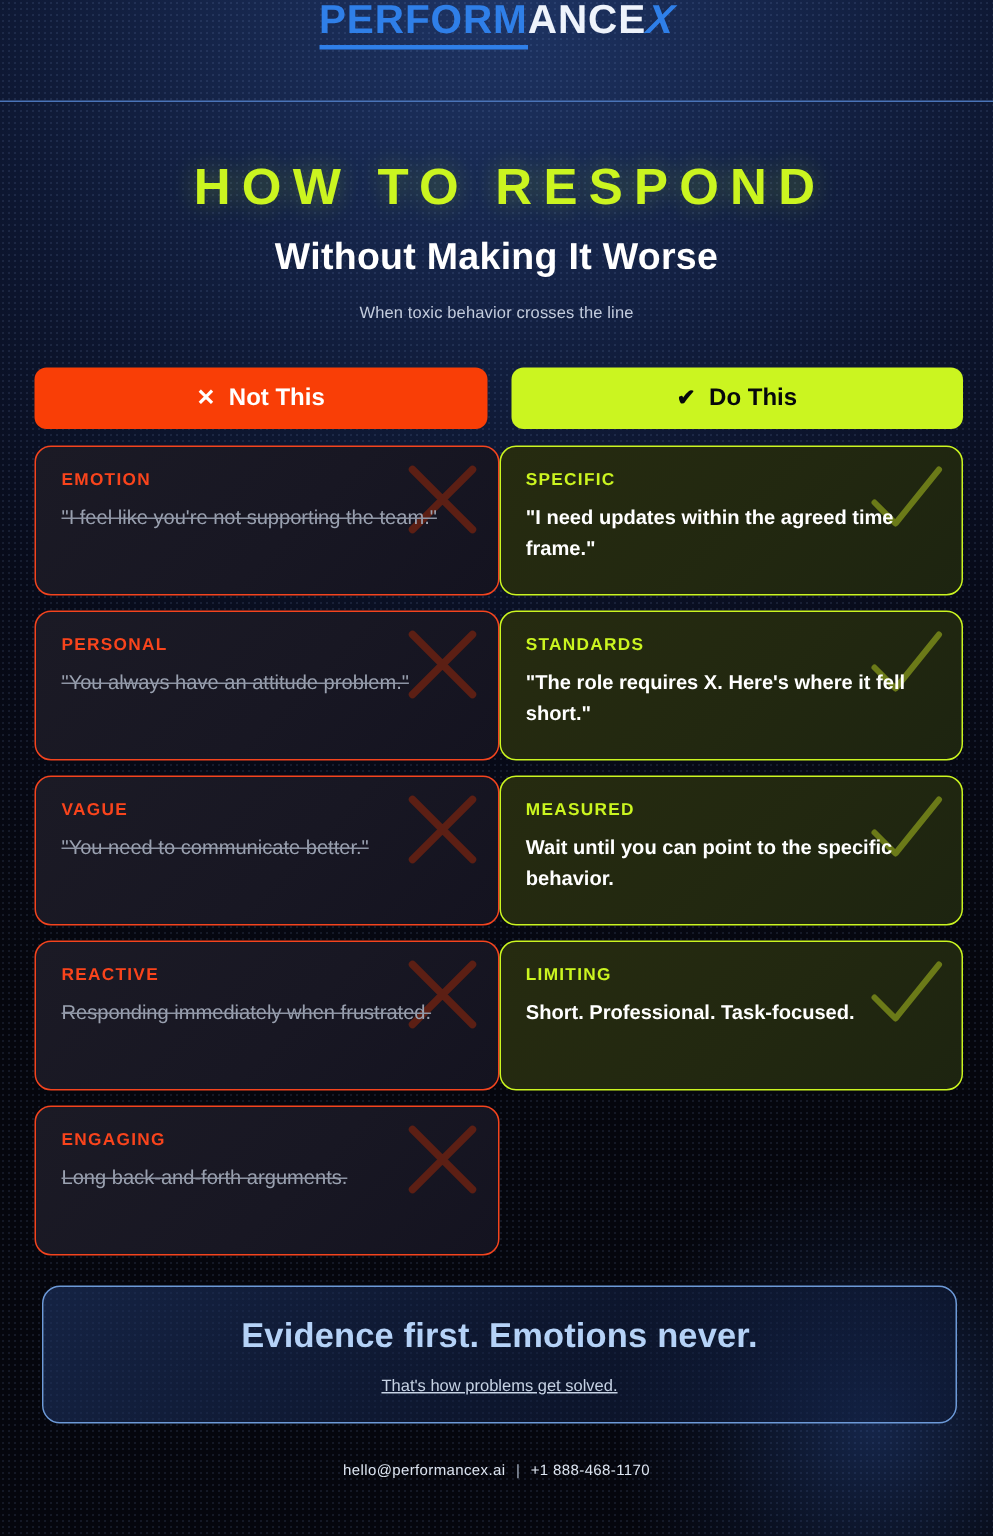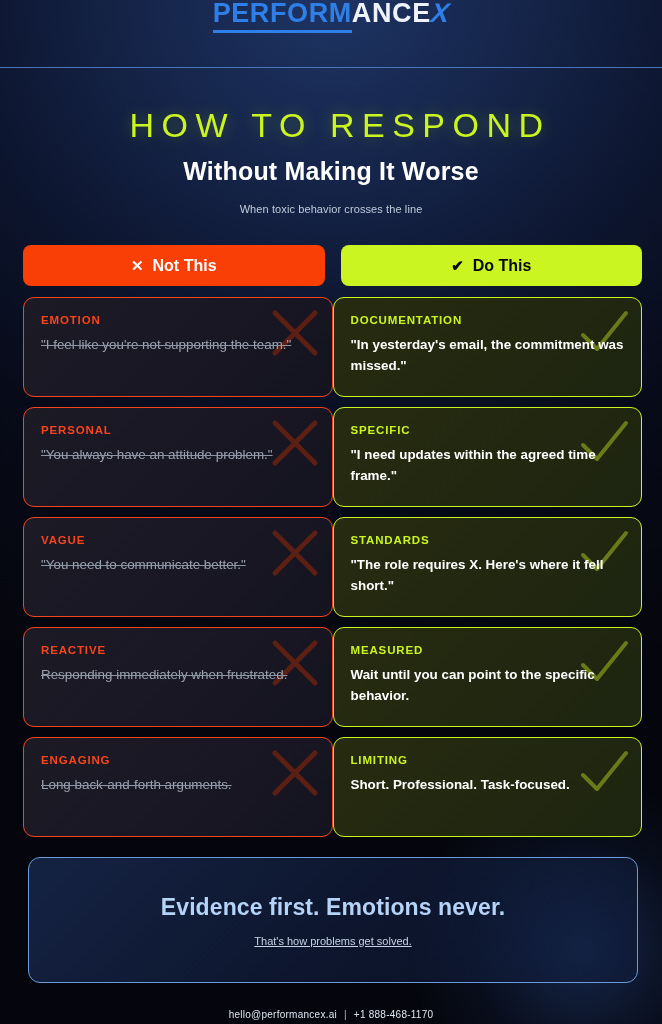--- a/index.html
+++ b/index.html
@@ -54,21 +54,21 @@
   .logo-ance{ color:#eef3fb; padding-bottom:3px;}
   .logo-x{
     color:#2f7fe8; font-style:italic; font-weight:800;
     transform:skewX(-6deg); display:inline-block; padding-bottom:3px;
   }
 
   
   .head{ position:relative; z-index:3; text-align:center; padding-top:38px; }
   .title{
     color:#cbf520;
-    font-size:34px; font-weight:400; letter-spacing:7.5px;
+    font-size:34px; font-weight:700; letter-spacing:7.5px;
     text-shadow:0 0 16px rgba(190,245,30,.30);
     margin-left:18px;
   }
   .subtitle{
     color:#ffffff; font-size:25px; font-weight:600;
     margin-top:12px; letter-spacing:.2px;
   }
   .tagline{
     color:#c3ccdd; font-size:11px; margin-top:17px; letter-spacing:.1px;
   }
@@ -129,21 +129,21 @@
 
   .wm{
     position:absolute; top:7px; right:9px;
     width:56px; height:56px; z-index:1; pointer-events:none;
   }
 
   
   .banner{
     position:relative; z-index:3;
     margin:20px 24px 0 28px;
-    height:126px; border-radius:12px;
+    height:92px; border-radius:12px;
     border:1px solid #6d9ad8;
     background:linear-gradient(135deg, rgba(30,52,100,.62) 0%, rgba(20,36,74,.55) 50%, rgba(14,26,56,.5) 100%);
     display:flex; flex-direction:column; align-items:center; justify-content:center;
   }
   .banner-title{
     color:#b5d2f7; font-size:23px; font-weight:600; letter-spacing:.1px;
   }
   .banner-sub{
     color:#c6d2e4; font-size:11px; margin-top:14px;text-decoration:underline;
   }
@@ -225,27 +225,20 @@
         <div class="card-label">ENGAGING</div>
         <div class="card-text">Long back-and-forth arguments.</div>
       </div>
     </div>
 
     <div class="col">
       <div class="card card-good">
         <svg class="wm" viewBox="0 0 56 56">
           <path d="M7 30 L21 44 L50 8" stroke="#6b7a18" stroke-width="4" fill="none" stroke-linecap="round" stroke-linejoin="round"></path>
         </svg>
-        <div class="card-label">DOCUMENTATION</div>
-        <div class="card-text">"In yesterday's email, the commitment was missed."</div>
-      </div>
-      <div class="card card-good">
-        <svg class="wm" viewBox="0 0 56 56">
-          <path d="M7 30 L21 44 L50 8" stroke="#6b7a18" stroke-width="4" fill="none" stroke-linecap="round" stroke-linejoin="round"></path>
-        </svg>
         <div class="card-label">SPECIFIC</div>
         <div class="card-text">"I need updates within the agreed time frame."</div>
       </div>
       <div class="card card-good">
         <svg class="wm" viewBox="0 0 56 56">
           <path d="M7 30 L21 44 L50 8" stroke="#6b7a18" stroke-width="4" fill="none" stroke-linecap="round" stroke-linejoin="round"></path>
         </svg>
         <div class="card-label">STANDARDS</div>
         <div class="card-text">"The role requires X. Here's where it fell short."</div>
       </div>

